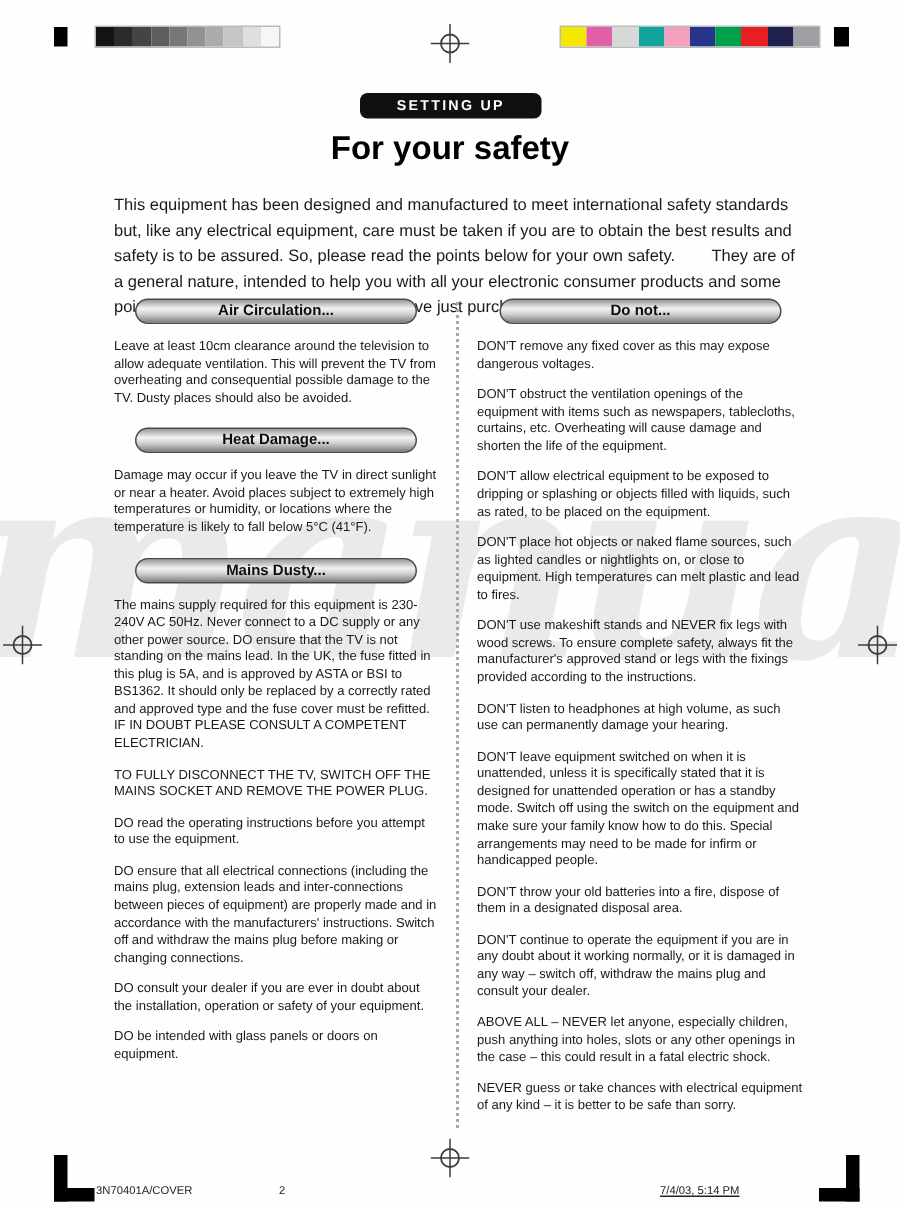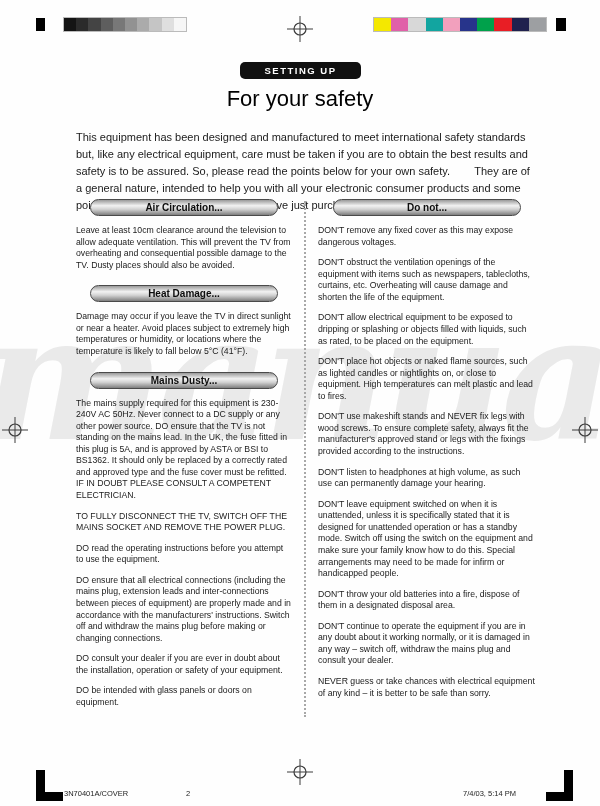--- a/index.html
+++ b/index.html
@@ -27,21 +27,21 @@
   #reg-bottom { left:287px; top:759px; }
   .crop { position:absolute; width:18px; height:22px; }
   #crop-bl { left:36px;  top:770px; border-left:9px solid #000;  border-bottom:9px solid #000; }
   #crop-br { left:546px; top:770px; border-right:9px solid #000; border-bottom:9px solid #000; }
 
   
   .tab { position:absolute; left:240px; top:62px; width:121px; height:17px; background:#101010;
          color:#fff; border-radius:5px; font-size:9.5px; font-weight:bold; letter-spacing:1.5px;
          display:flex; align-items:center; justify-content:center; }
   .title { position:absolute; top:86px; left:0; width:100%; text-align:center;
-           font-size:22px; color:#000; }
+           font-size:22px; color:#000;font-weight:bold; }
 
   .intro { position:absolute; top:129px; left:76px; width:458px;
            font-size:11px; line-height:1.55; white-space:pre-wrap; margin:0; }
 
   
   .columns { position:absolute; top:197px; left:76px; width:460px; display:flex; align-items:stretch; }
   .col-left  { width:216px; }
   .col-right { flex:1; }
   .divider { border-left:2px dotted #a8a8a8; margin:4px 12px 0 12px; }
 
@@ -51,21 +51,21 @@
           font-size:10px; font-weight:bold; color:#0d0d0d; }
   .pill.first { margin-top:2px; }
 
   p.body { margin:0 0 9px 0; font-size:8.7px; line-height:1.33; }
 
   
   .footer { position:absolute; top:789px; left:0; width:100%; font-size:7.5px; color:#222; }
   .footer span { position:absolute; white-space:nowrap; }
   .footer .doc { left:64px; }
   .footer .pg  { left:186px; }
-  .footer .ts  { left:463px; }
+  .footer .ts  { left:440px;text-decoration:underline; }
 </style>
 </head>
 <body>
 
 <div class="page">
 
   <div class="watermark">manuali</div>
 
   <div class="content">
 
@@ -155,20 +155,21 @@
         <div class="pill first">Do not...</div>
         <p class="body">DON'T remove any fixed cover as this may expose dangerous voltages.</p>
         <p class="body">DON'T obstruct the ventilation openings of the equipment with items such as newspapers, tablecloths, curtains, etc. Overheating will cause damage and shorten the life of the equipment.</p>
         <p class="body">DON'T allow electrical equipment to be exposed to dripping or splashing or objects filled with liquids, such as rated, to be placed on the equipment.</p>
         <p class="body">DON'T place hot objects or naked flame sources, such as lighted candles or nightlights on, or close to equipment. High temperatures can melt plastic and lead to fires.</p>
         <p class="body">DON'T use makeshift stands and NEVER fix legs with wood screws. To ensure complete safety, always fit the manufacturer's approved stand or legs with the fixings provided according to the instructions.</p>
         <p class="body">DON'T listen to headphones at high volume, as such use can permanently damage your hearing.</p>
         <p class="body">DON'T leave equipment switched on when it is unattended, unless it is specifically stated that it is designed for unattended operation or has a standby mode. Switch off using the switch on the equipment and make sure your family know how to do this. Special arrangements may need to be made for infirm or handicapped people.</p>
         <p class="body">DON'T throw your old batteries into a fire, dispose of them in a designated disposal area.</p>
         <p class="body">DON'T continue to operate the equipment if you are in any doubt about it working normally, or it is damaged in any way – switch off, withdraw the mains plug and consult your dealer.</p>
+        <p class="body">ABOVE ALL – NEVER let anyone, especially children, push anything into holes, slots or any other openings in the case – this could result in a fatal electric shock.</p>
         <p class="body">NEVER guess or take chances with electrical equipment of any kind – it is better to be safe than sorry.</p>
       </div>
 
     </div>
 
     <div class="crop" id="crop-bl"></div>
     <div class="crop" id="crop-br"></div>
 
     <div class="footer">
       <span class="doc">3N70401A/COVER</span>

